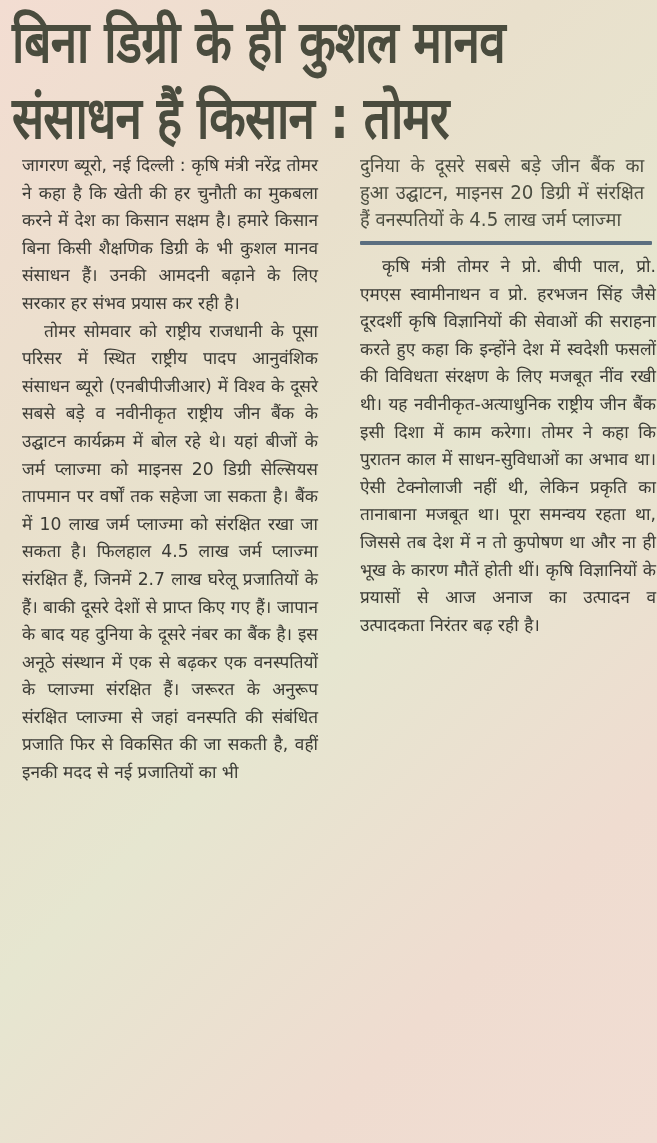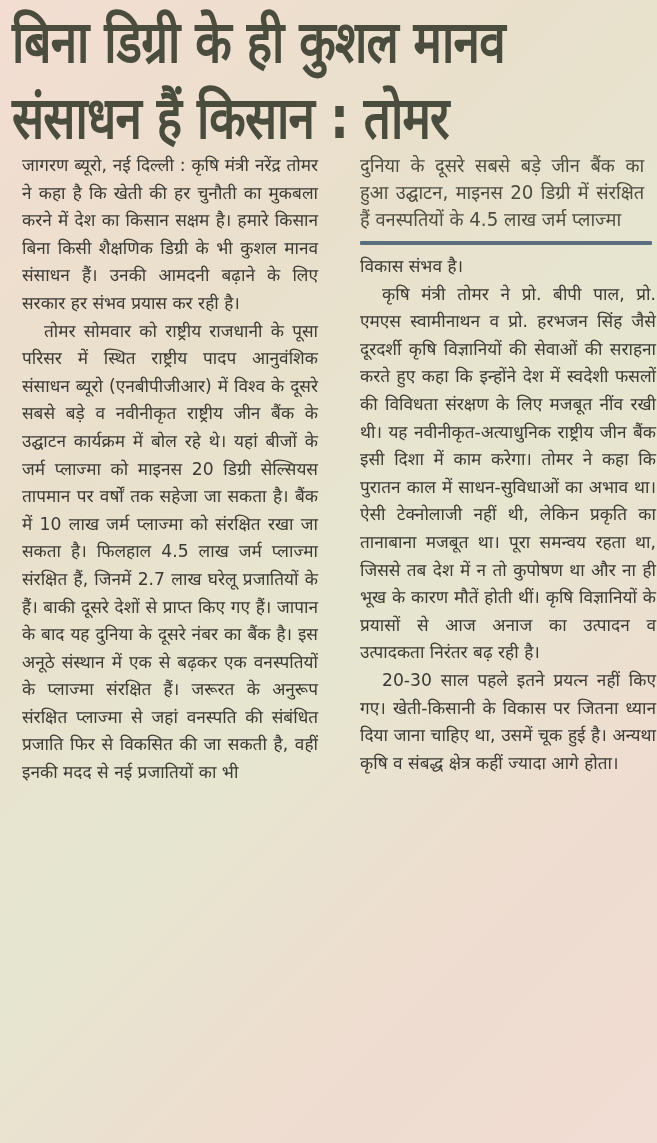--- a/index.html
+++ b/index.html
@@ -48,18 +48,16 @@
   </div>
 
   <div class="col col-left">
     <p>जागरण ब्यूरो, नई दिल्ली : कृषि मंत्री नरेंद्र तोमर ने कहा है कि खेती की हर चुनौती का मुकबला करने में देश का किसान सक्षम है। हमारे किसान बिना किसी शैक्षणिक डिग्री के भी कुशल मानव संसाधन हैं। उनकी आमदनी बढ़ाने के लिए सरकार हर संभव प्रयास कर रही है।</p>
     <p class="indent">तोमर सोमवार को राष्ट्रीय राजधानी के पूसा परिसर में स्थित राष्ट्रीय पादप आनुवंशिक संसाधन ब्यूरो (एनबीपीजीआर) में विश्व के दूसरे सबसे बड़े व नवीनीकृत राष्ट्रीय जीन बैंक के उद्घाटन कार्यक्रम में बोल रहे थे। यहां बीजों के जर्म प्लाज्मा को माइनस 20 डिग्री सेल्सियस तापमान पर वर्षों तक सहेजा जा सकता है। बैंक में 10 लाख जर्म प्लाज्मा को संरक्षित रखा जा सकता है। फिलहाल 4.5 लाख जर्म प्लाज्मा संरक्षित हैं, जिनमें 2.7 लाख घरेलू प्रजातियों के हैं। बाकी दूसरे देशों से प्राप्त किए गए हैं। जापान के बाद यह दुनिया के दूसरे नंबर का बैंक है। इस अनूठे संस्थान में एक से बढ़कर एक वनस्पतियों के प्लाज्मा संरक्षित हैं। जरूरत के अनुरूप संरक्षित प्लाज्मा से जहां वनस्पति की संबंधित प्रजाति फिर से विकसित की जा सकती है, वहीं इनकी मदद से नई प्रजातियों का भी</p>
   </div>
 
   <div class="col col-right">
     <div class="subhead">दुनिया के दूसरे सबसे बड़े जीन बैंक का हुआ उद्घाटन, माइनस 20 डिग्री में संरक्षित हैं वनस्पतियों के 4.5 लाख जर्म प्लाज्मा</div>
     <div class="rule"></div>
-    <p>विकास संभव है।</p>
     <p class="indent">कृषि मंत्री तोमर ने प्रो. बीपी पाल, प्रो. एमएस स्वामीनाथन व प्रो. हरभजन सिंह जैसे दूरदर्शी कृषि विज्ञानियों की सेवाओं की सराहना करते हुए कहा कि इन्होंने देश में स्वदेशी फसलों की विविधता संरक्षण के लिए मजबूत नींव रखी थी। यह नवीनीकृत-अत्याधुनिक राष्ट्रीय जीन बैंक इसी दिशा में काम करेगा। तोमर ने कहा कि पुरातन काल में साधन-सुविधाओं का अभाव था। ऐसी टेक्नोलाजी नहीं थी, लेकिन प्रकृति का तानाबाना मजबूत था। पूरा समन्वय रहता था, जिससे तब देश में न तो कुपोषण था और ना ही भूख के कारण मौतें होती थीं। कृषि विज्ञानियों के प्रयासों से आज अनाज का उत्पादन व उत्पादकता निरंतर बढ़ रही है।</p>
-    <p class="indent">20-30 साल पहले इतने प्रयत्न नहीं किए गए। खेती-किसानी के विकास पर जितना ध्यान दिया जाना चाहिए था, उसमें चूक हुई है। अन्यथा कृषि व संबद्ध क्षेत्र कहीं ज्यादा आगे होता।</p>
   </div>
 
 </div>
 
 </body></html>

